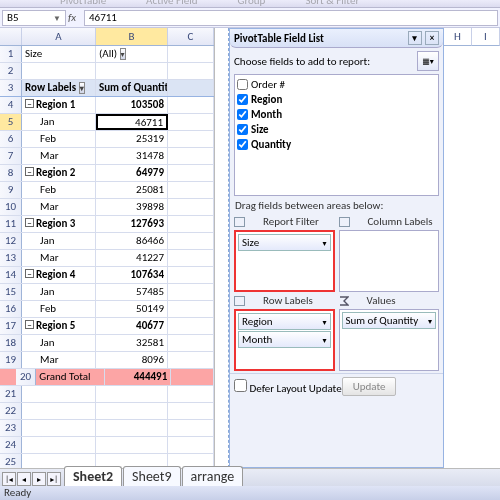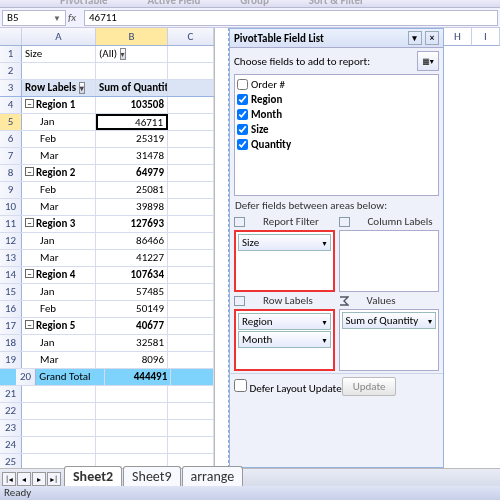--- a/index.html
+++ b/index.html
@@ -1,17 +1,17 @@
 <!DOCTYPE html>
 <html><head>
 <meta charset="utf-8">
 <style>
   * { box-sizing: border-box; margin: 0; padding: 0; font-family: Calibri, Arial, sans-serif; font-size: 11px; }
   body { background: #fff; width: 500px; height: 500px; overflow: hidden; position: relative; }
-  .ribbon-trace { height: 8px; background: linear-gradient(#ececfa,#dcdcf0); border-bottom: 1px solid #b8b8d0; display:flex; gap:40px; color:#666; font-size:9px; padding-left:60px; align-items:flex-end;font-weight:bold;}
+  .ribbon-trace { height: 8px; background: linear-gradient(#ececfa,#dcdcf0); border-bottom: 1px solid #b8b8d0; display:flex; gap:40px; color:#666; font-size:9px; padding-left:60px; align-items:flex-end;}
   .ribbon-trace span{opacity:.5;}
   .formula-bar { display: flex; align-items: center; background: #f1f2ff; border-bottom: 1px solid #c5c8e0; height: 20px; }
   .name-box { width: 64px; border: 1px solid #b8b8d0; background: #fff; margin: 1px 2px; height: 16px; display: flex; align-items: center; padding: 0 4px; justify-content: space-between;}
   .name-box .dd{font-size:8px;color:#666;}
   .fx { width: 14px; text-align: left; font-style: italic; color: #555; }
   .formula-input { flex: 1; border: 1px solid #b8b8d0; background: #fff; height: 16px; margin: 1px 2px; padding: 0 4px; display: flex; align-items: center; }
   .sheet-area { position: absolute; top: 28px; left: 0; width: 215px; bottom: 32px; overflow: hidden; border-right:1px solid #bbb;}
   .col-headers { display: flex; background: linear-gradient(#f7f8fd,#e4e7f6); border-bottom:1px solid #9fb4d8; height:18px;}
   .rownum-gutter{width:22px;border-right:1px solid #c8d0e8;background:linear-gradient(#f7f8fd,#e4e7f6);}
   .col-h { border-right: 1px solid #c8d0e8; text-align: center; line-height: 17px; color:#3a4a7a;}
@@ -20,28 +20,28 @@
   .row { display: flex; height: 17px; border-bottom:1px solid #d6dced;}
   .rn { width: 22px; background: linear-gradient(90deg,#f7f8fd,#e9edf9); border-right:1px solid #9fb4d8; text-align:center; color:#3a4a7a; line-height:16px;}
   .rn.sel{background:#ffe9a0;}
   .c { border-right: 1px solid #d6dced; padding: 0 3px; line-height:16px; overflow:hidden; white-space:nowrap;}
   .cA{width:74px;} .cB{width:72px;text-align:right;} .cC{width:46px;}
   .pv-header{background:#dbe4f4;border-bottom:1px solid #97b3e2;}
   .pv-header .c{font-weight:bold;}
   .dd-btn{width:12px;height:12px;border:1px solid #888;background:linear-gradient(#fff,#d0d6e8);font-size:8px;line-height:10px;text-align:center;color:#444;}
   .bold{font-weight:bold;}
   .sel-cell{border:2px solid #000!important;line-height:13px;}
-  .grand{background:#7dd3fc;padding-left:16px;}
+  .grand{background:#fca5a5;padding-left:16px;}
   .minus-box{display:inline-block;width:9px;height:9px;border:1px solid #666;text-align:center;line-height:7px;font-size:9px;margin-right:2px;vertical-align:1px;}
   .right-area{position:absolute;top:28px;left:215px;right:0;bottom:32px;display:flex;}
   .dashed-col{width:14px;border-right:1px dashed #86a6d8;}
   .pivot-pane{flex:1;background:#eef1fa;border:1px solid #97b3e2;display:flex;flex-direction:column;}
   .extra-cols{width:56px;display:flex;}
   .extra-cols .col-h{flex:1;height:18px;border-bottom:1px solid #9fb4d8;}
-  .pp-title{background:linear-gradient(#eaf0fd,#d8e1f6);border-bottom:1px solid #aac;padding:2px 4px;display:flex;align-items:center;justify-content:space-between;font-weight:bold;}
+  .pp-title{background:linear-gradient(#eaf0fd,#d8e1f6);border-bottom:1px solid #aac;padding:2px 4px;display:flex;align-items:center;justify-content:space-between;font-weight:bold;border-radius:6px;}
   .pp-title .ctrls span{width:14px;height:14px;border:1px solid #9ab;display:inline-block;margin-left:1px;text-align:center;line-height:12px;font-size:9px;}
   .pp-sub{padding:3px 4px;display:flex;justify-content:space-between;align-items:center;}
   .tool-btn{width:22px;height:20px;border:1px solid #aac;background:linear-gradient(#fff,#e3e8f8);display:flex;align-items:center;justify-content:center;font-size:8px;}
   .field-list{background:#fff;border:1px solid #aac;margin:0 4px;flex:0 0 122px;overflow:auto;padding:2px;}
   .field-item{display:flex;align-items:center;gap:3px;padding:1px 0;}
   .field-item input{width:11px;height:11px;}
   .field-item.checked label{font-weight:bold;}
   .areas-label{padding:3px 5px;color:#333;}
   .areas-grid{display:grid;grid-template-columns:1fr 1fr;grid-template-rows:auto 62px auto 62px;gap:2px 4px;padding:0 4px;}
   .area-hdr{font-size:10px;color:#333;display:flex;align-items:center;gap:18px;}
@@ -271,21 +271,21 @@
         </div>
         <div class="field-item checked">
           <input type="checkbox" checked="" style="">
           <label>Size</label>
         </div>
         <div class="field-item checked">
           <input type="checkbox" checked="" style="">
           <label>Quantity</label>
         </div>
       </div>
-    <div class="areas-label">Defer fields between areas below:</div>
+    <div class="areas-label">Drag fields between areas below:</div>
     <div class="areas-grid">
       <div class="area-hdr">
           <span class="ic"></span>
           <span>Report Filter</span>
         </div>
       <div class="area-hdr">
           <span class="ic"></span>
           <span>Column Labels</span>
         </div>
       <div class="area-box hl" id="area-filter">

